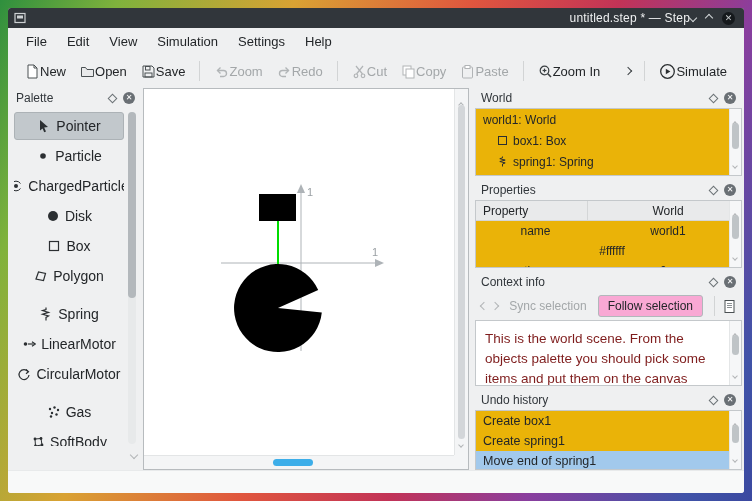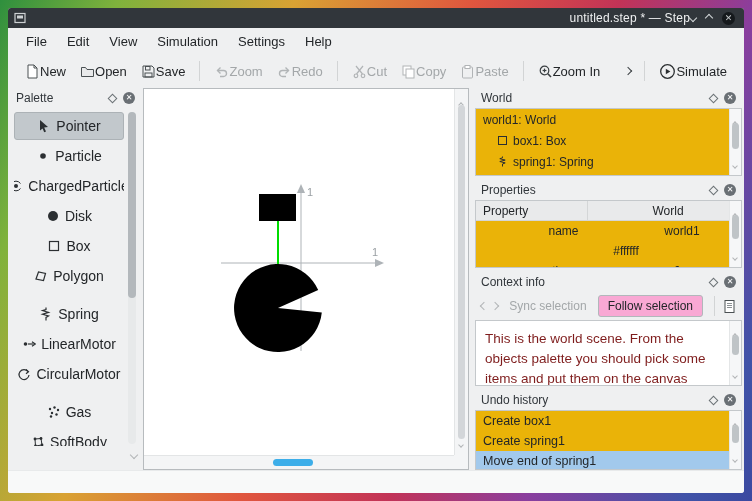--- a/index.html
+++ b/index.html
@@ -77,21 +77,21 @@
   .pscroll { position:absolute; top:0; right:0; bottom:0; width:12px; background:#f6f7f8; border-left:1px solid #e4e6e7; }
   .pthumb { position:absolute; left:2px; width:7px; background:#bfc4c7; border-radius:4px; }
   .ps-up { position:absolute; top:3px; left:3px; } .ps-down { position:absolute; bottom:3px; left:3px; }
 
   .tree-row { height:21px; display:flex; align-items:center; gap:5px; font-size:12px; color:#232629; padding-left:7px; }
   .tree-row.child { padding-left:21px; }
 
   .prop-head { display:flex; height:20px; background:#e9eaeb; border-bottom:1px solid #d4d6d7; font-size:12px; color:#232629; align-items:center; }
   .prop-head .c1 { width:112px; padding-left:7px; border-right:1px solid #d4d6d7; height:100%; display:flex; align-items:center; }
   .prop-head .c2 { flex:1; padding-left:7px; }
-  .prop-row { display:flex; height:20px; font-size:12px; color:#232629; align-items:center;margin-left:28px; }
+  .prop-row { display:flex; height:20px; font-size:12px; color:#232629; align-items:center; }
   .prop-row .c1 { width:112px; padding-left:7px; }
   .prop-row .c2 { flex:1; padding-left:7px; }
 
   .ctx-bar { position:absolute; top:20px; left:0; right:0; height:28px; display:flex; align-items:center; gap:4px;
     padding:0 5px; font-size:12px; }
   .nav-btn { width:18px; height:20px; display:flex; align-items:center; justify-content:center; }
   .flat-btn { padding:4px 7px; color:#a3a7a9; white-space:nowrap; }
   .follow-btn { padding:3px 9px; background:#f9a8d4; border:1px solid #b2b7bb; border-radius:3px; color:#232629; white-space:nowrap; }
   .ctx-body { position:absolute; top:48px; left:0; right:0; bottom:0; background:#fff; border:1px solid #c4c8cb; overflow:hidden; }
   .ctx-text { position:absolute; top:0; left:0; right:12px; bottom:0; padding:8px 8px 0 9px; font-size:13.5px;

